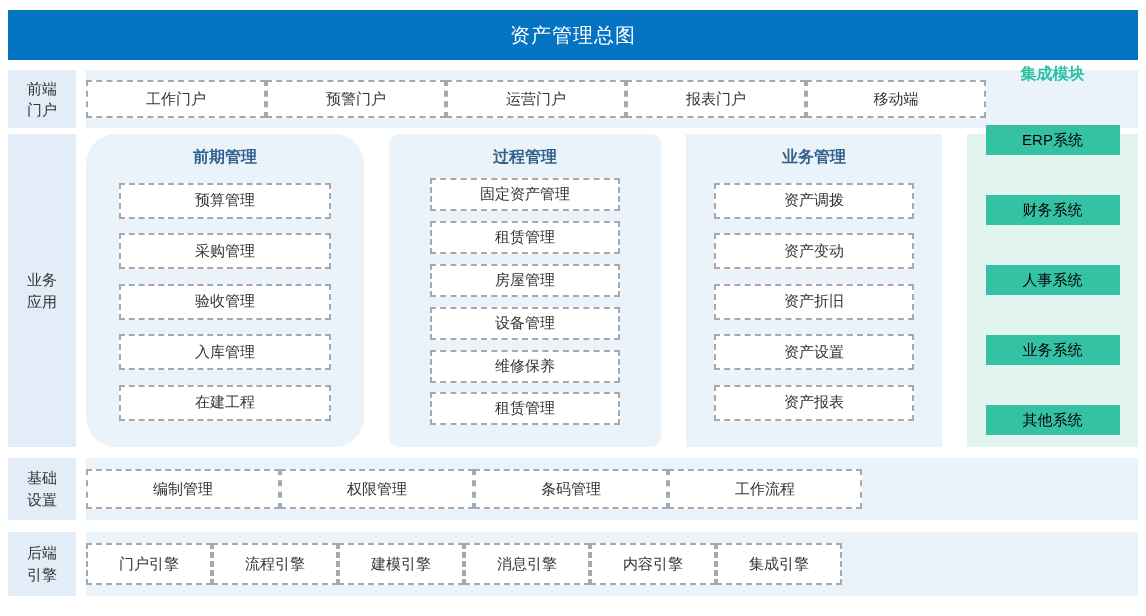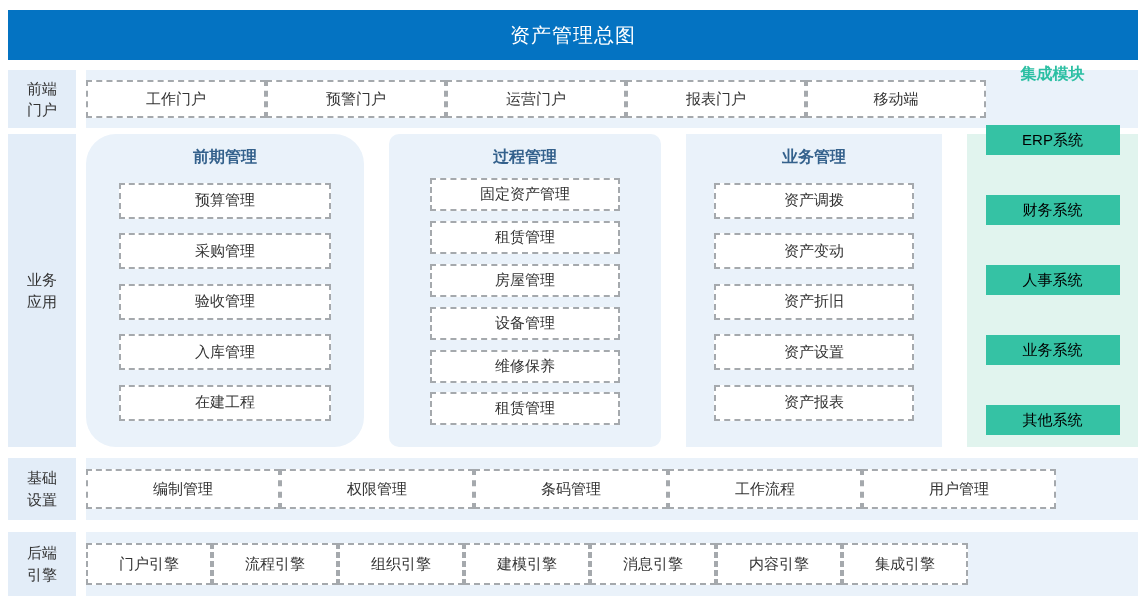--- a/index.html
+++ b/index.html
@@ -133,31 +133,29 @@
   </div>
 
   <div class="row row3">
     <div class="side-label">基础
 设置</div>
     <div class="panel hrow">
       <div class="dbox">编制管理</div>
       <div class="dbox">权限管理</div>
       <div class="dbox">条码管理</div>
       <div class="dbox">工作流程</div>
-      <div class="dbox">用户管理</div>
     </div>
   </div>
 
   <div class="row row4">
     <div class="side-label">后端
 引擎</div>
     <div class="panel hrow">
       <div class="dbox">门户引擎</div>
       <div class="dbox">流程引擎</div>
-      <div class="dbox">组织引擎</div>
       <div class="dbox">建模引擎</div>
       <div class="dbox">消息引擎</div>
       <div class="dbox">内容引擎</div>
       <div class="dbox">集成引擎</div>
     </div>
   </div>
 
 </div>
 
 </body></html>

